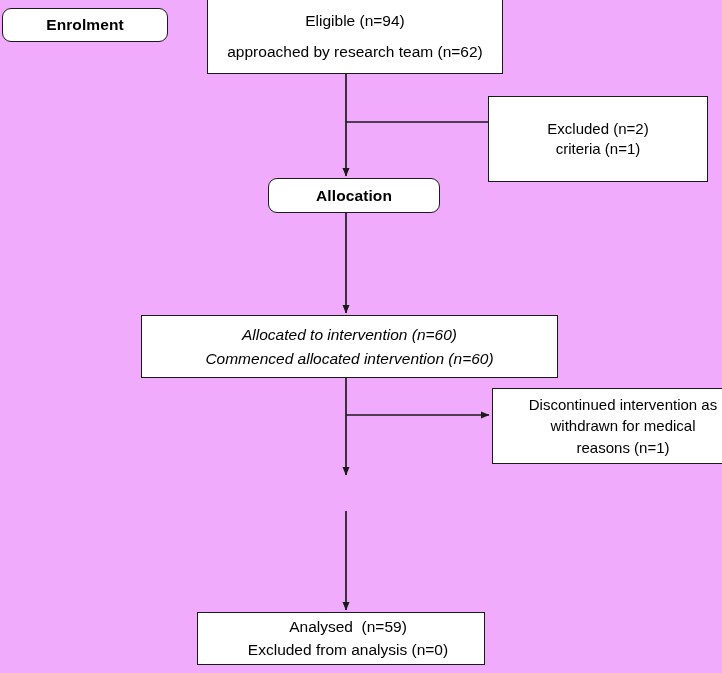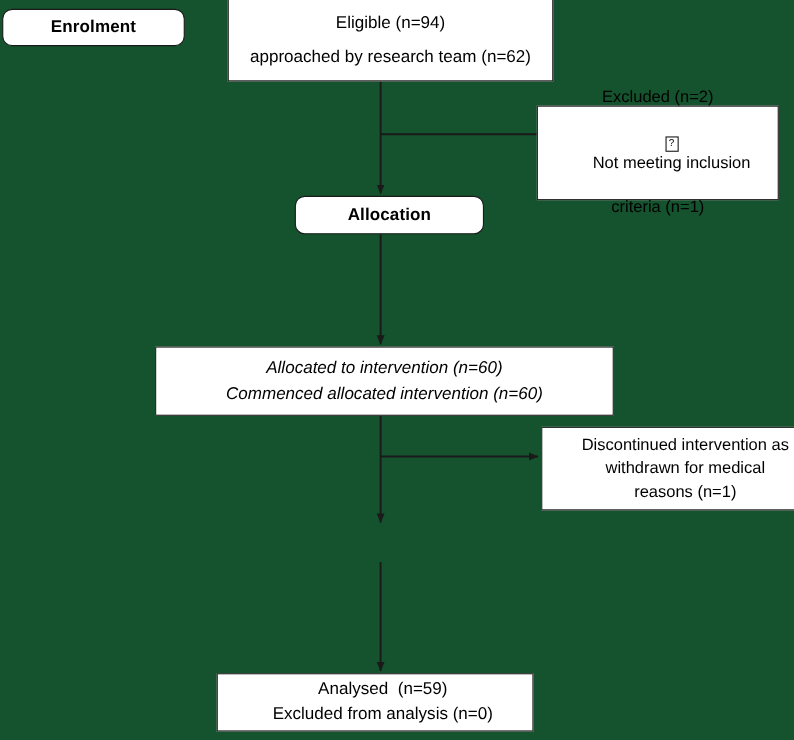--- a/index.html
+++ b/index.html
@@ -5,21 +5,21 @@
 <style>
   html, body {
     margin: 0;
     padding: 0;
     background: #ffffff;
   }
   #canvas {
     position: relative;
     width: 722px;
     height: 673px;
-    background: #14532d;
+    background: #f0abfc;
     overflow: hidden;
     font-family: "Liberation Sans", sans-serif;
     color: #000000;
   }
   .node {
     position: absolute;
     box-sizing: border-box;
     background: #ffffff;
     border: 1.6px solid #1a1a1a;
     display: flex;
@@ -143,24 +143,20 @@
     <span class="line">Enrolment</span>
   </div>
 
   <div class="node plain" id="node-eligible">
     <span class="line">Eligible (n=94)</span>
     <span class="line">approached by research team (n=62)</span>
   </div>
 
   <div class="node plain" id="node-excluded">
     <span class="line">Excluded (n=2)</span>
-    <span class="line bullet-line">
-      <span class="tofu">?</span>
-      <span>Not meeting inclusion</span>
-    </span>
     <span class="line">criteria (n=1)</span>
   </div>
 
   <div class="node stage" id="node-allocation">
     <span class="line">Allocation</span>
   </div>
 
   <div class="node plain" id="node-allocated">
     <span class="line">Allocated to intervention (n=60)</span>
     <span class="line">Commenced allocated intervention (n=60)</span>

